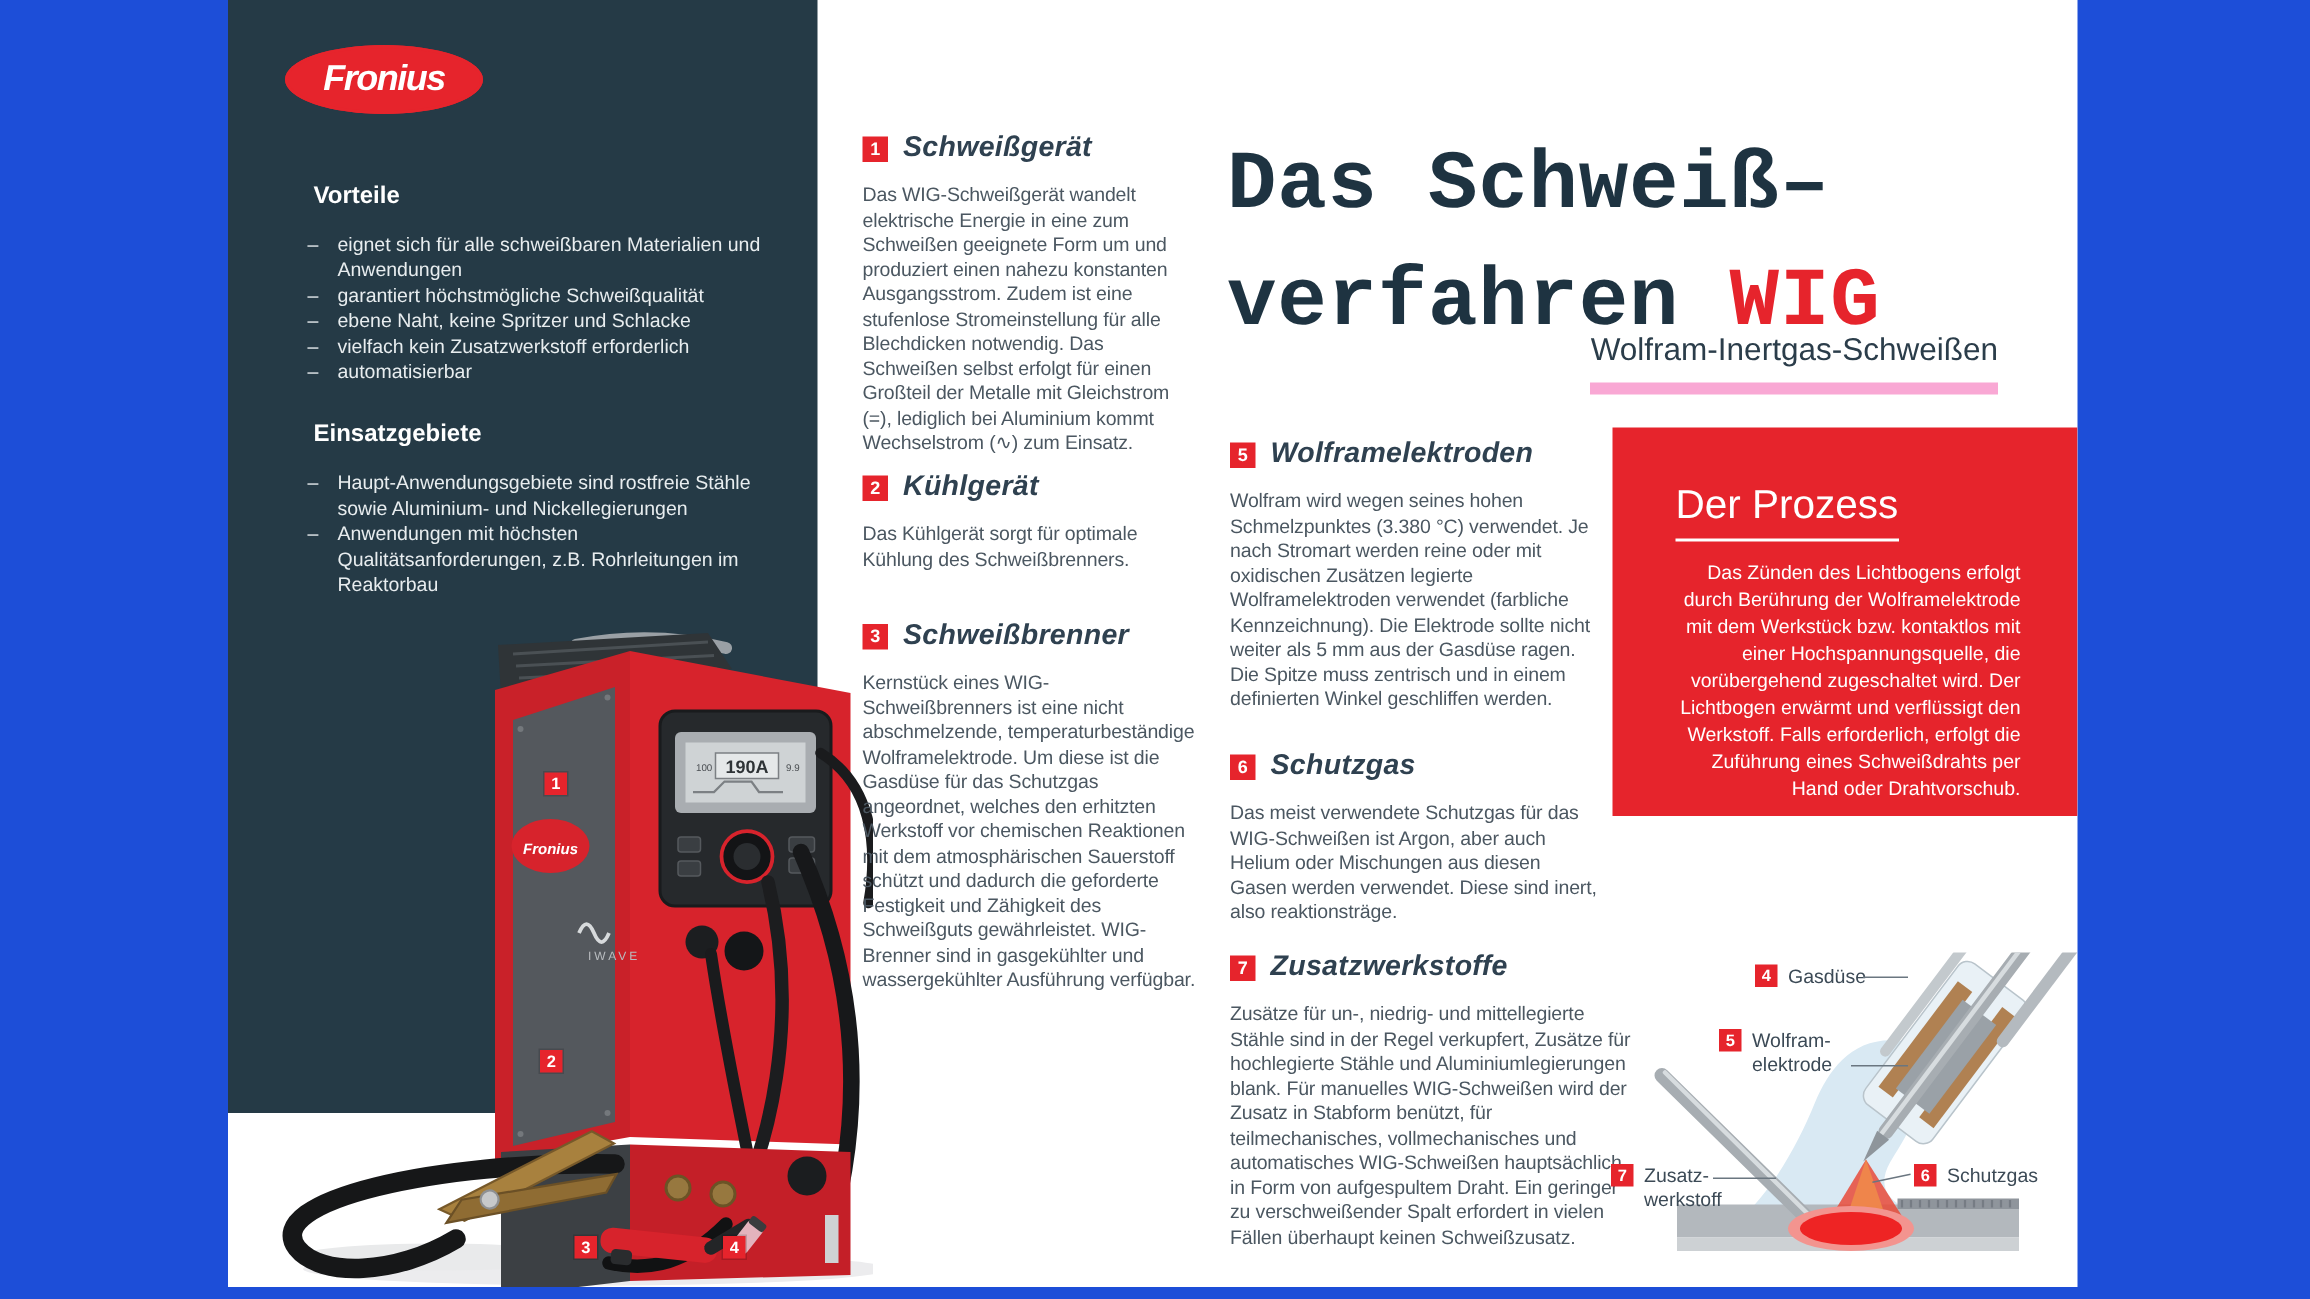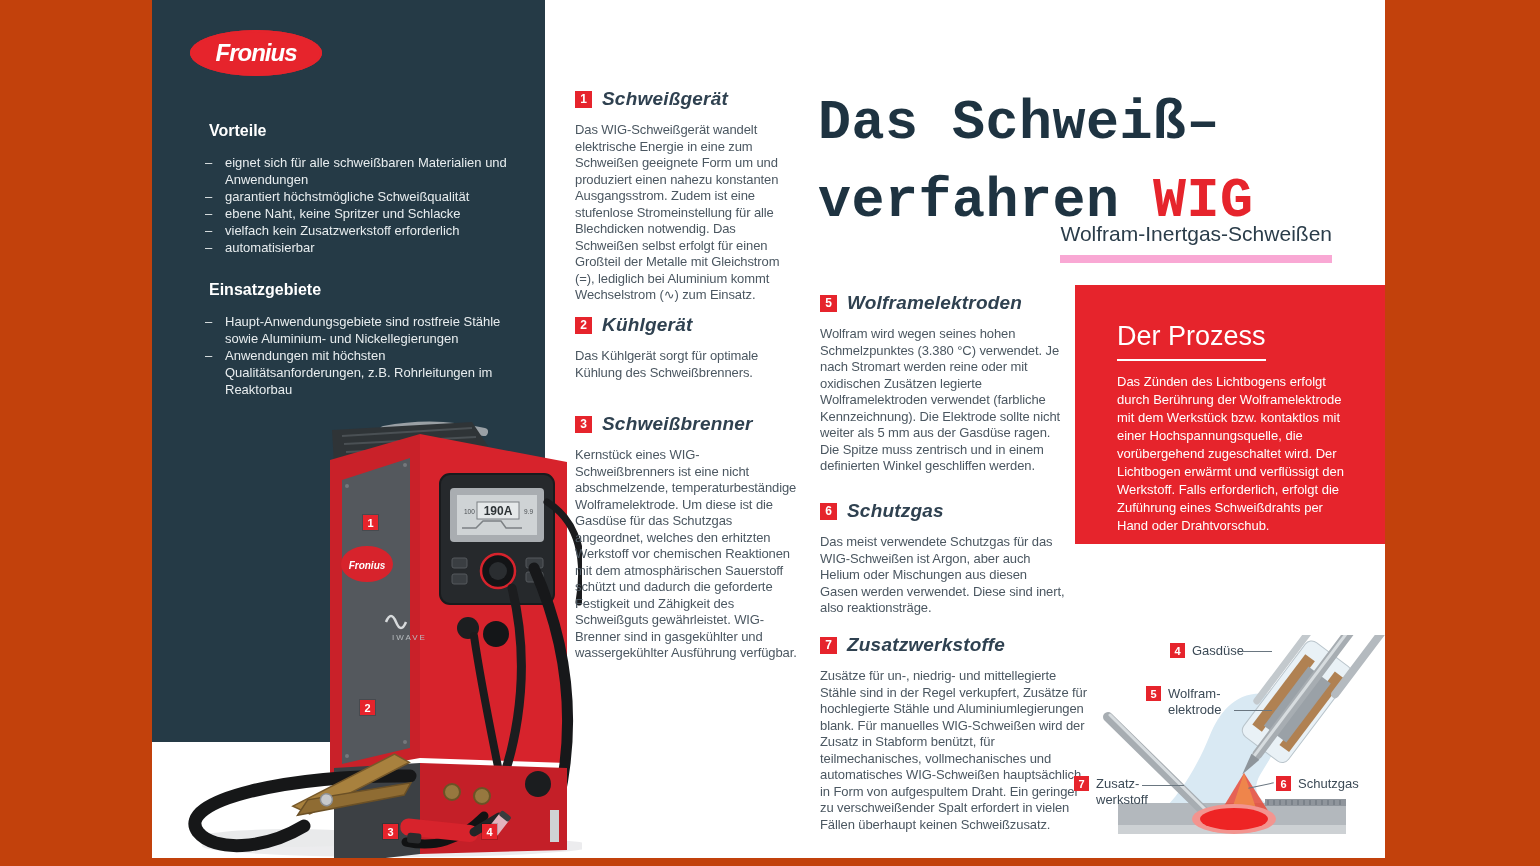--- a/index.html
+++ b/index.html
@@ -1,16 +1,16 @@
 <!DOCTYPE html>
 <html><head>
 <meta charset="utf-8">
 <style>
   html,body{margin:0;padding:0;background:#000;}
-  .page{position:relative;width:1540px;height:866px;background:#c2410c;overflow:hidden;
+  .page{position:relative;width:1540px;height:866px;background:#1d4ed8;overflow:hidden;
         font-family:"Liberation Sans",sans-serif;}
   .sheet{position:absolute;left:152px;top:0;width:1233px;height:858px;background:#ffffff;overflow:hidden;}
 
   
   .sidebar{position:absolute;left:0;top:0;width:393px;height:742px;background:#253a46;}
   .logo{position:absolute;left:38px;top:30px;width:132px;height:46px;background:#e6242c;
         border-radius:50%;display:flex;align-items:center;justify-content:center;
         box-shadow:inset 0 0 0 2px #e6242c;}
   .logo span{color:#fff;font-style:italic;font-weight:bold;font-size:24px;letter-spacing:-1px;}
   .side-block{position:absolute;left:53px;width:312px;color:#eef2f4;}
@@ -34,21 +34,21 @@
             font-size:55px;line-height:78px;color:#1e3341;letter-spacing:.5px;}
   .headline .accent{color:#e6242c;}
   .subtitle{position:absolute;right:53px;top:222px;font-size:21px;color:#2b3d4a;
             padding-bottom:9px;border-bottom:8px solid #f9a8d4;white-space:nowrap;}
 
   
   .process{position:absolute;left:923px;top:285px;width:310px;height:259px;background:#e6242c;
            color:#fff;box-sizing:border-box;padding:36px 38px 0 42px;}
   .process-title{font-size:27px;font-weight:500;display:inline-block;border-bottom:2px solid #fff;
                  padding-bottom:7px;margin:0 0 12px 0;}
-  .process-body{font-size:13px;line-height:18px;color:#fff;}
+  .process-body{font-size:13px;line-height:18px;color:#fff;text-align:right;}
   .process-iso{font-size:14px;font-weight:bold;letter-spacing:.5px;margin-top:16px;}
 
   
   .diagram{position:absolute;left:908px;top:635px;width:330px;height:218px;}
   .dg-label{position:absolute;display:flex;gap:7px;align-items:flex-start;}
   .dg-num{width:15px;height:15px;background:#e6242c;color:#fff;font-size:11px;font-weight:bold;
           display:flex;align-items:center;justify-content:center;flex:0 0 15px;}
   .dg-text{font-size:13px;line-height:16px;color:#3c4a56;font-weight:500;}
   .leader{position:absolute;height:0;border-top:1.5px solid #6a7680;}
 

